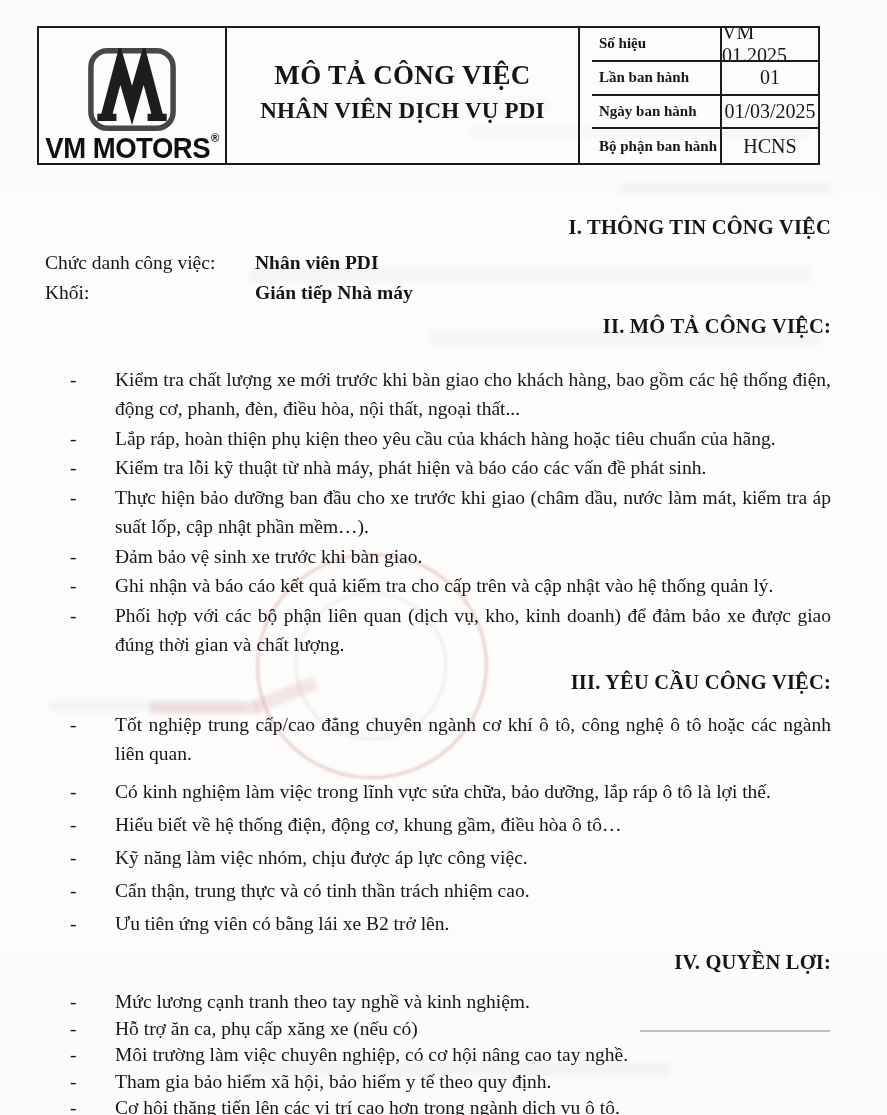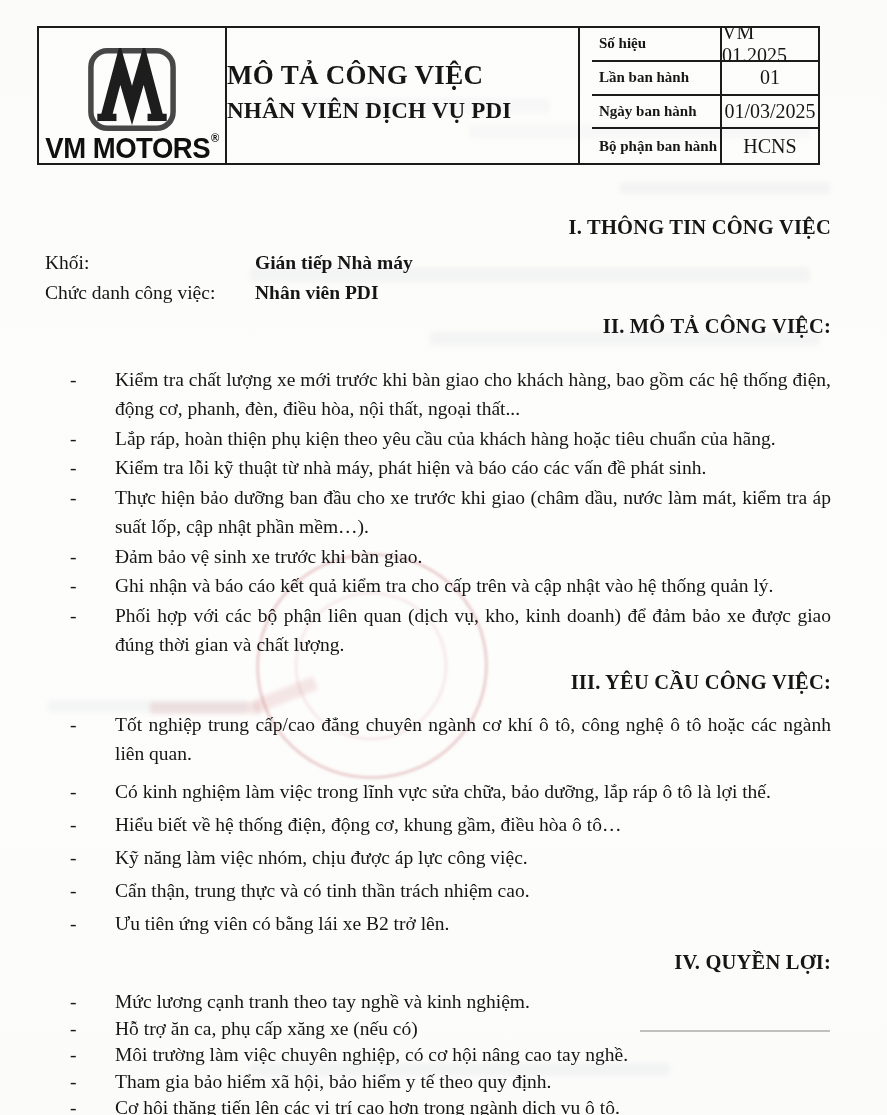--- a/index.html
+++ b/index.html
@@ -45,21 +45,21 @@
   }
   .wordmark sup {
     font-size: 11px;
     font-weight: 700;
     vertical-align: super;
     position: relative; top: -4px; left: 1px;
   }
   .title-cell {
     flex: 1;
     display: flex; flex-direction: column;
-    align-items: flex-start; justify-content: center;
+    align-items: center; justify-content: center;
     gap: 7px;
     padding-bottom: 7px;
   }
   .doc-title { font-size: 27px; font-weight: bold; letter-spacing: 0.3px; }
   .doc-subtitle { font-size: 23px; font-weight: bold; letter-spacing: 0.2px; }
   .info-table {
     width: 240px;
     border-left: 2px solid #1b1b1b;
     display: grid;
     grid-template-columns: 130px 1fr;
@@ -196,27 +196,27 @@
       <div class="cell lbl last">Bộ phận ban hành</div>
       <div class="cell val last">HCNS</div>
     </div>
   </div>
 
   <div class="body">
 
     <div>
       <div class="sec-heading h1">I. THÔNG TIN CÔNG VIỆC</div>
       <div class="field-row">
+        <span class="field-label">Chức danh công việc:</span>
+        <span class="field-value">Nhân viên PDI</span>
+      </div>
+      <div class="field-row">
         <span class="field-label">Khối:</span>
         <span class="field-value">Gián tiếp Nhà máy</span>
       </div>
-      <div class="field-row">
-        <span class="field-label">Chức danh công việc:</span>
-        <span class="field-value">Nhân viên PDI</span>
-      </div>
     </div>
 
     <div>
       <div class="sec-heading h2">II. MÔ TẢ CÔNG VIỆC:</div>
       <ul class="bullets duties">
         <li>
             <span class="mk">-</span>
             <span class="tx">Kiểm tra chất lượng xe mới trước khi bàn giao cho khách hàng, bao gồm các hệ thống điện, động cơ, phanh, đèn, điều hòa, nội thất, ngoại thất...</span>
           </li>
         <li>

